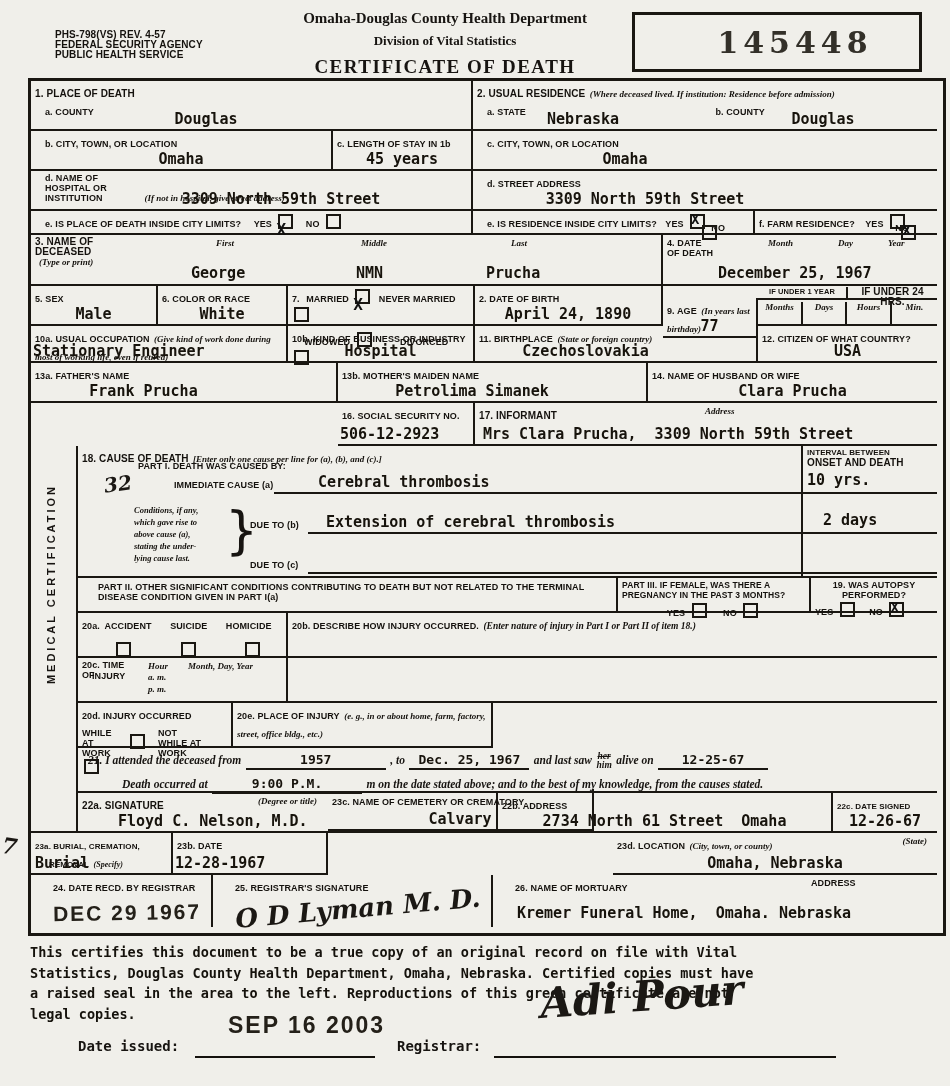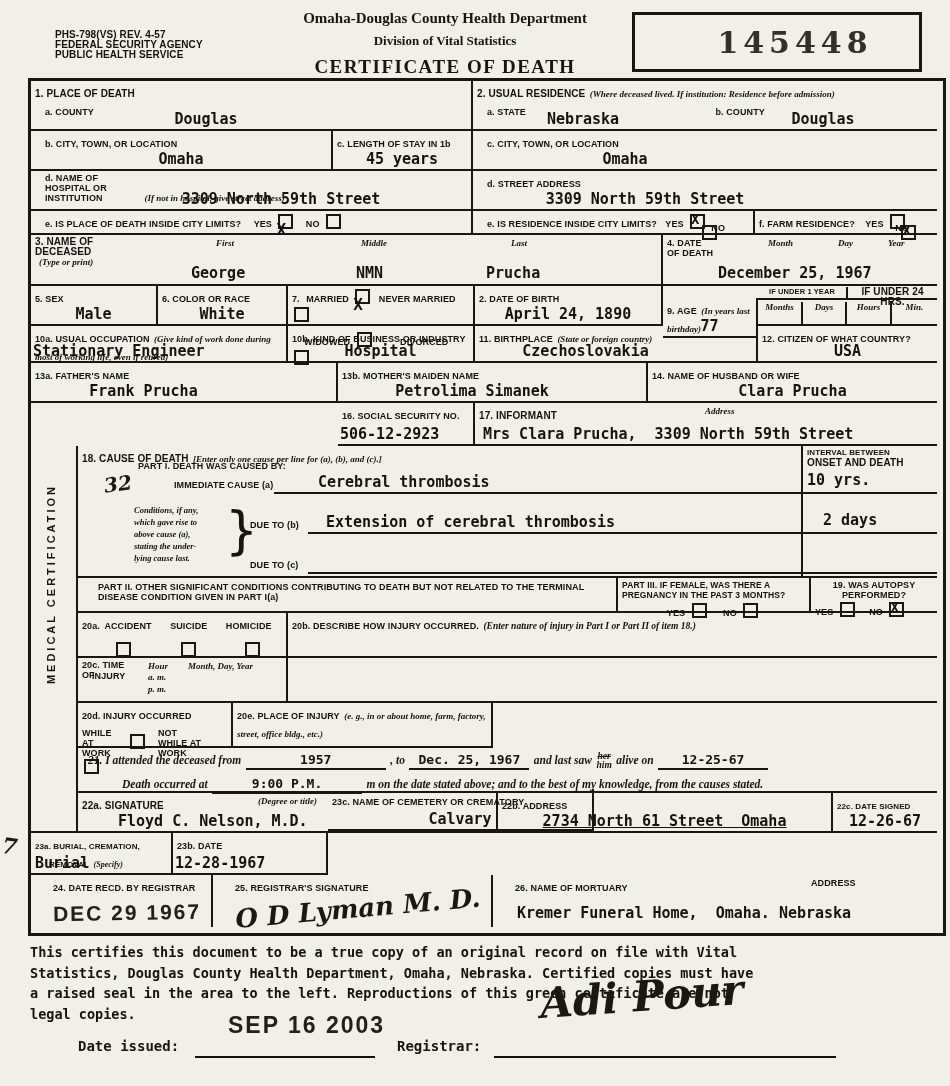--- a/index.html
+++ b/index.html
@@ -333,40 +333,46 @@
       </div>
     </div>
 
     <div class="cell" style="left:47px;top:712px;width:420px;height:40px;">
       <span class="lbl big">22a. SIGNATURE</span>
       <span class="note abs" style="left:180px;top:3px;">(Degree or title)</span>
       <span class="typed abs" style="left:40px;bottom:2px;">Floyd C. Nelson, M.D.</span>
     </div>
     <div class="cell" style="left:467px;top:712px;width:335px;height:40px;">
       <span class="lbl">22b. ADDRESS</span>
-      <div class="val typed" style="white-space:pre;text-decoration:underline;">2734 North 61 Street  Omaha</div>
+      <div class="val typed" style="white-space:pre;">2734 North 61 Street  Omaha</div>
     </div>
     <div class="cell nr" style="left:802px;top:712px;width:104px;height:40px;">
       <span class="lbl" style="font-size:8px;">22c. DATE SIGNED</span>
       <div class="val typed">12-26-67</div>
     </div>
 
     <div class="cell" style="left:0;top:752px;width:142px;height:42px;">
       <span class="lbl" style="font-size:8px;">23a. BURIAL, CREMATION,</span><br>
       <span class="lbl" style="font-size:8px;margin-left:14px;">REMOVAL</span>
       <span class="note" style="font-size:8px;">(Specify)</span>
       <div class="val typed" style="text-align:left;padding-left:4px;">Burial</div>
     </div>
     <div class="cell" style="left:142px;top:752px;width:155px;height:42px;">
       <span class="lbl">23b. DATE</span>
       <div class="val typed" style="text-align:left;padding-left:2px;">12-28-1967</div>
     </div>
     <div class="cell" style="left:297px;top:708px;width:266px;height:42px;">
       <span class="lbl">23c. NAME OF CEMETERY OR CREMATORY</span>
       <div class="val typed">Calvary</div>
+    </div>
+    <div class="cell nr" style="left:582px;top:752px;width:324px;height:42px;">
+      <span class="lbl">23d. LOCATION</span>
+      <span class="note">(City, town, or county)</span>
+      <span class="note abs" style="right:10px;top:3px;">(State)</span>
+      <div class="val typed">Omaha, Nebraska</div>
     </div>
 
     <div class="cell nb" style="left:0;top:794px;width:182px;height:52px;">
       <span class="lbl">24. DATE RECD. BY REGISTRAR</span>
       <div class="stamp" style="margin-top:6px;transform:rotate(-1deg);">DEC 29 1967</div>
     </div>
     <div class="cell nb" style="left:182px;top:794px;width:280px;height:52px;">
       <span class="lbl">25. REGISTRAR'S SIGNATURE</span>
       <div class="hand" style="font-size:26px;transform:rotate(-5deg);margin-top:-2px;white-space:nowrap;">O D Lyman M. D.</div>
     </div>

